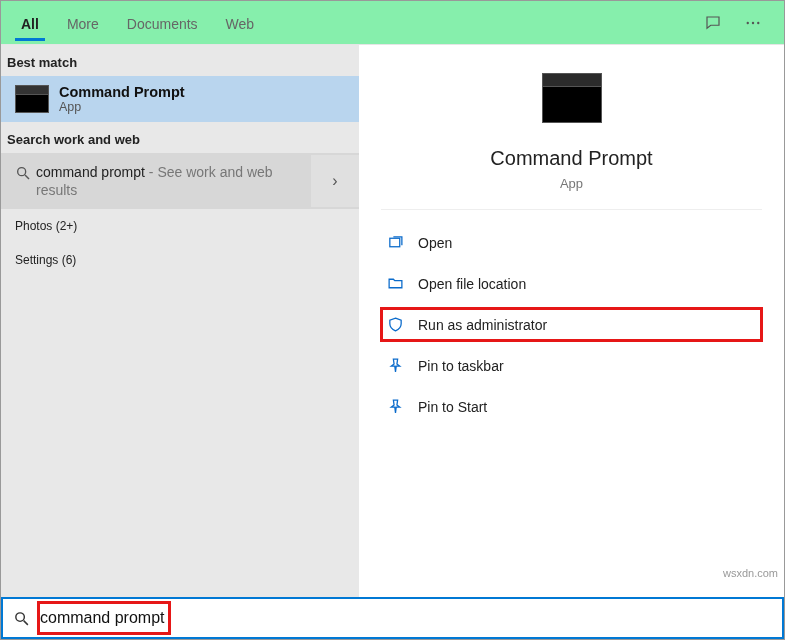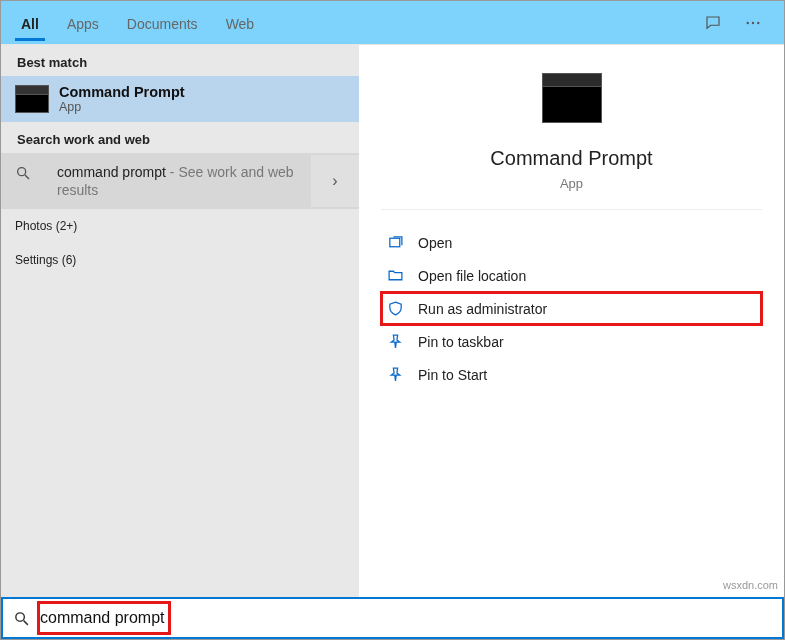--- a/index.html
+++ b/index.html
@@ -1,63 +1,63 @@
 <!DOCTYPE html>
 <html><head>
 <meta charset="utf-8">
 <style>
 * { margin: 0; padding: 0; box-sizing: border-box; font-family: "Segoe UI", sans-serif; }
 body { width: 785px; height: 640px; background: #fff; overflow: hidden; position: relative; }
 .frame { width: 785px; height: 640px; border: 1px solid #999; position: relative; display: flex; flex-direction: column; }
-.tabs { display: flex; align-items: center; height: 44px; border-bottom: 1px solid #e5e5e5; background: #7dd3fc; padding: 0 6px; }
+.tabs { display: flex; align-items: center; height: 44px; border-bottom: 1px solid #e5e5e5; background: #86efac; padding: 0 6px; }
 .tab { padding: 10px 14px 8px; font-size: 14px; color: #666; cursor: pointer; position: relative; }
 .tab.active { color: #222; font-weight: 600; }
 .tab.active::after { content: ""; position: absolute; left: 8px; right: 8px; bottom: -1px; height: 3px; background: #0078d4; }
 .tab .caret { margin-left: 4px; font-size: 10px; }
 .header-icons { margin-left: auto; display: flex; gap: 22px; padding-right: 16px; color: #555; }
 .header-icons .ico { width: 18px; height: 18px; display: flex; align-items: center; justify-content: center; cursor: pointer; }
 .body { flex: 1; display: flex; background: #f0f0f0; overflow: hidden; }
 .left { width: 358px; display: flex; flex-direction: column; background: #e8e8e8; }
-.section-label { font-size: 13px; font-weight: 600; color: #222; padding: 10px 16px 6px; }
+.section-label { font-size: 13px; font-weight: 600; color: #222; padding: 10px 6px 6px; }
 .best-match { display: flex; align-items: center; gap: 10px; padding: 8px 14px; background: #b9d5ee; }
 .thumb { width: 34px; height: 28px; background: #000; border: 1px solid #555; }
 .thumb::before { content: ""; display: block; height: 8px; background: #333; border-bottom: 1px solid #555; }
 .bm-title { font-size: 14.5px; font-weight: 700; color: #111; }
 .bm-sub { font-size: 12.5px; color: #555; }
 .webrow { display: flex; align-items: center; background: #d7d7d7; }
-.webrow-main { flex: 1; display: flex; align-items: flex-start; gap: 26px; padding: 10px 14px; }
+.webrow-main { flex: 1; display: flex; align-items: flex-start; gap: 5px; padding: 10px 14px; }
 .webrow-chevron { width: 48px; height: 52px; background: #e0e0e0; display: flex; align-items: center; justify-content: center; color: #555; font-size: 16px; cursor: pointer; }
 .webrow svg { width: 16px; height: 16px; flex-shrink: 0; margin-top: 2px; }
 .webrow-text { font-size: 14px; color: #222; line-height: 1.3; }
 .webrow-text .hint { color: #777; }
 .plainrow { padding: 10px 14px; font-size: 12px; color: #222; cursor: pointer; }
 .right { flex: 1; background: #fff; display: flex; flex-direction: column; align-items: stretch; }
 .preview-top { display: flex; flex-direction: column; align-items: center; padding: 28px 10px 18px; border-bottom: 1px solid #eee; margin: 0 22px; }
 .big-thumb { width: 60px; height: 50px; background: #000; border: 1px solid #555; margin-bottom: 24px; }
 .big-thumb::before { content: ""; display: block; height: 12px; background: #2b2b2b; border-bottom: 1px solid #555; }
 .app-title { font-size: 20px; color: #222; margin-bottom: 6px; }
 .app-sub { font-size: 13px; color: #777; }
-.actions { display: flex; flex-direction: column; padding: 16px 22px; gap: 0; }
+.actions { display: flex; flex-direction: column; padding: 16px 22px; gap: 8px; }
 .action { display: flex; align-items: center; gap: 14px; padding: 8px 6px; font-size: 14px; color: #222; cursor: pointer; position: relative; }
 .action svg { width: 17px; height: 17px; color: #0b6bcb; flex-shrink: 0; }
 .highlight-red { outline: 3px solid #e61717; outline-offset: -2px; }
 .searchbar { height: 42px; border: 2px solid #0078d4; margin: 0; display: flex; align-items: center; padding: 0 10px; background: #fff; position: relative; }
 .searchbar svg { width: 17px; height: 17px; color: #333; margin-right: 10px; }
 .searchbar input { border: none; outline: none; font-size: 16px; flex: 1; color: #111; background: transparent; }
 .search-highlight { position: absolute; left: 34px; top: 2px; bottom: 2px; width: 134px; border: 3px solid #e61717; pointer-events: none; }
-.watermark { position: absolute; right: 6px; bottom: 48px; font-size: 11px; color: #999; }
+.watermark { position: absolute; right: 6px; bottom: 60px; font-size: 11px; color: #999; }
 </style>
 </head>
 <body>
 
 <div class="frame">
 
   <div class="tabs">
     <div class="tab active">All</div>
-    <div class="tab">Apps</div>
+    <div class="tab">More</div>
     <div class="tab">Documents</div>
     <div class="tab">Web</div>
     <div class="header-icons">
       <div class="ico">
         <svg viewBox="0 0 24 24" fill="none" stroke="currentColor" stroke-width="1.6">
             <path d="M4 4h16v11H9l-5 4V4z"></path>
           </svg>
       </div>
       <div class="ico">
         <svg viewBox="0 0 24 24" fill="currentColor">

